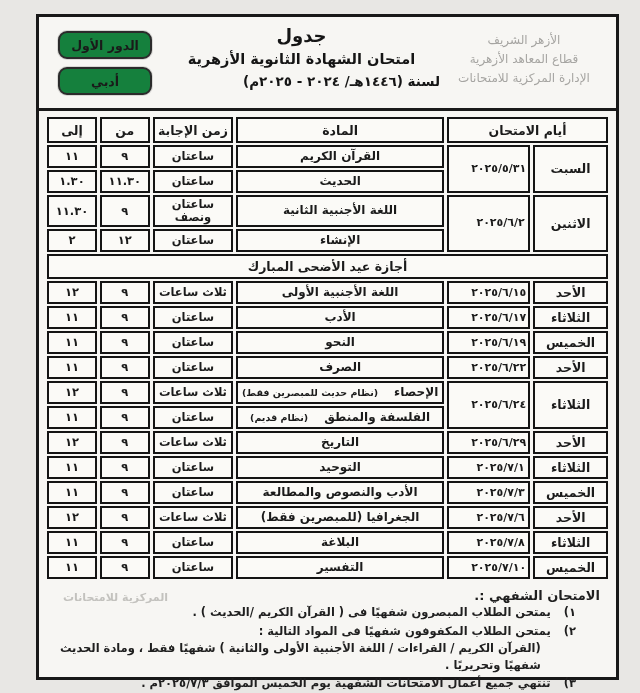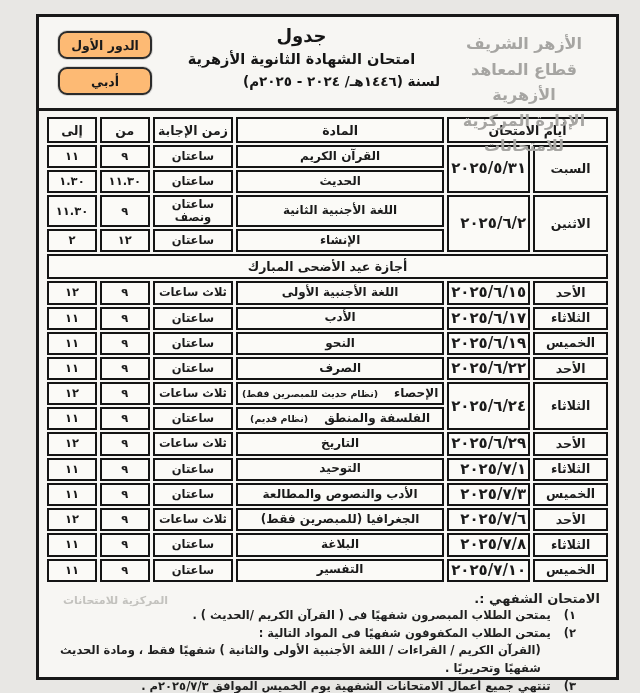--- a/index.html
+++ b/index.html
@@ -15,52 +15,52 @@
     box-sizing:border-box;border:3px solid #181818;background:#f7f6f3;
   }
   
   .header{
     display:flex;align-items:stretch;
     padding:6px 8px 5px 8px;height:80px;box-sizing:content-box;
     border-bottom:3px solid #1a1a1a;
   }
   .org{
     width:168px;flex:none;text-align:center;
-    color:#a6a5a2;font-weight:bold;font-size:16px;line-height:1.6;
+    color:#a6a5a2;font-weight:normal;font-size:12px;line-height:1.6;
     padding-top:8px;filter:blur(.45px);
   }
   .titleblock{flex:1;text-align:center;color:#151515;font-weight:bold;padding-top:2px;}
   .t1{font-size:18px;}
   .t2{font-size:14.5px;margin-top:5px;}
   .t3{font-size:13.5px;margin-top:6px;text-align:right;}
   .badges{
     width:116px;flex:none;display:flex;flex-direction:column;
     align-items:center;justify-content:center;gap:8px;
   }
   .badge{
     width:94px;height:28px;box-sizing:border-box;
-    border:2px solid #2b2b2b;border-radius:9px;background:#fdba74;
+    border:2px solid #2b2b2b;border-radius:9px;background:#15803d;
     display:flex;align-items:center;justify-content:center;
     font-weight:bold;font-size:12.5px;color:#1a1a1a;
     box-shadow:0 0 0 1px #d8d7d4;
   }
   
   table{
     width:calc(100% - 10px);margin:4px 5px 2px 5px;
     border-collapse:separate;border-spacing:3px 2px;table-layout:fixed;
   }
   th,td{
     border:2px solid #141414;background:#fbfaf7;
     text-align:center;vertical-align:middle;
     font-weight:bold;color:#1b1b1b;padding:1px 2px;overflow:hidden;
   }
   th{font-size:12.5px;height:20px;margin-top:24px;}
   td{font-size:11.5px;height:17px;line-height:1.15;}
   td.day{font-size:12.5px;}
-  td.date{font-size:15px;letter-spacing:.5px;padding-left:26px;}
+  td.date{font-size:11px;letter-spacing:.5px;padding-left:26px;}
   td.subject{font-size:12px;}
   td.subject .subj-note{font-size:9.5px;margin-right:16px;}
   td.holiday{font-size:12.5px;height:19px;}
   
   .notes{position:relative;padding:5px 16px 0 10px;color:#1f1f1f;font-weight:bold;}
   .notes-head{font-size:13px;}
   .watermark{
     position:absolute;left:24px;top:8px;
     color:#c3c2be;font-size:11px;font-weight:bold;filter:blur(.3px);
   }

